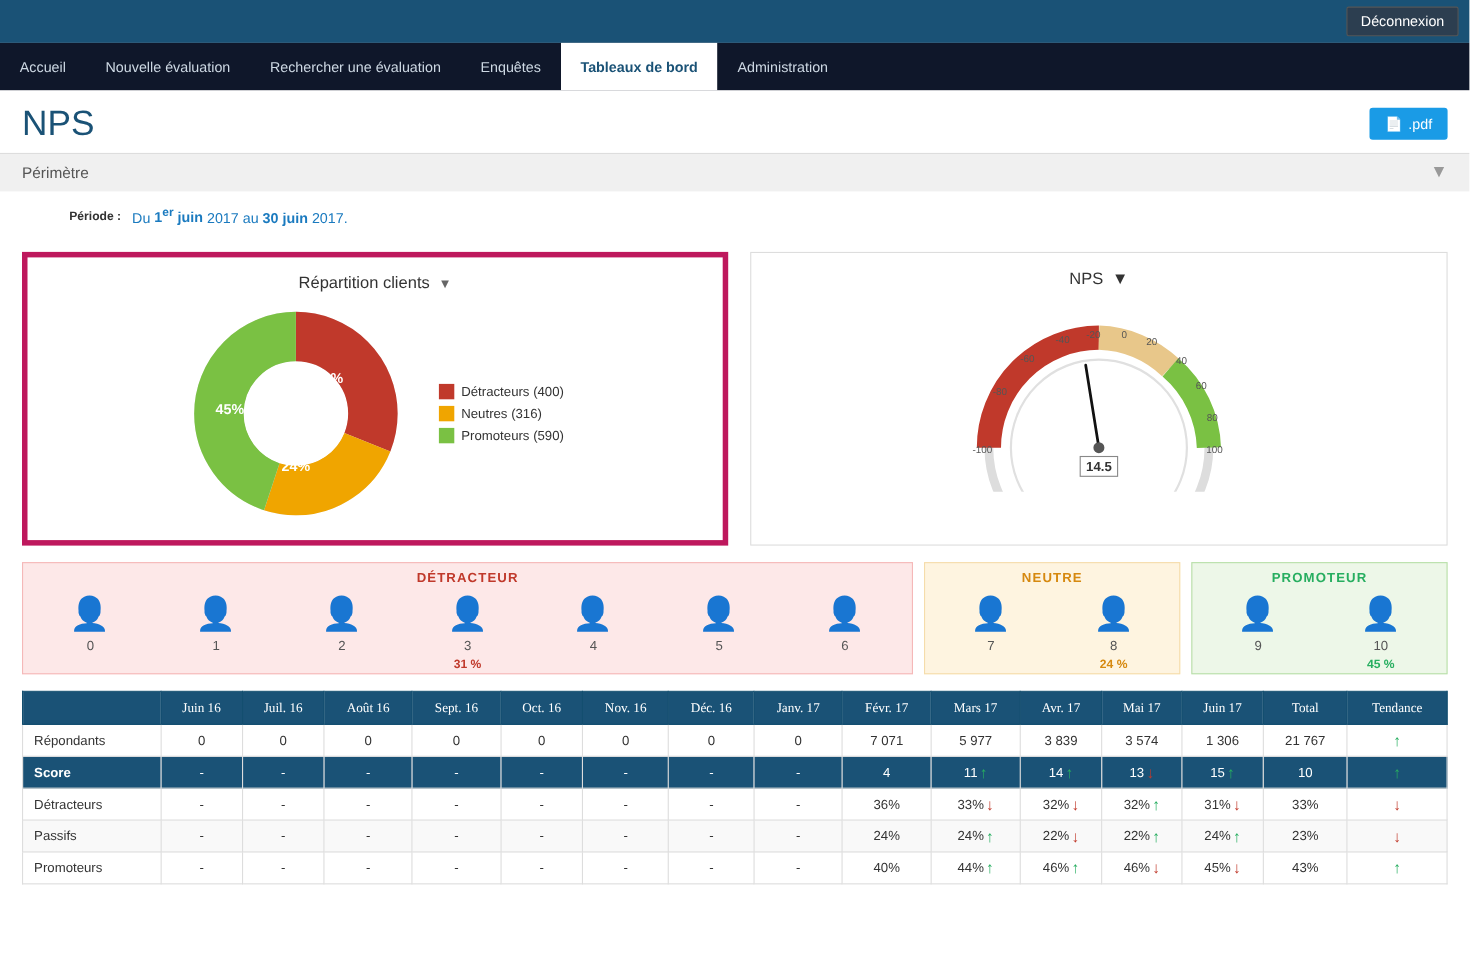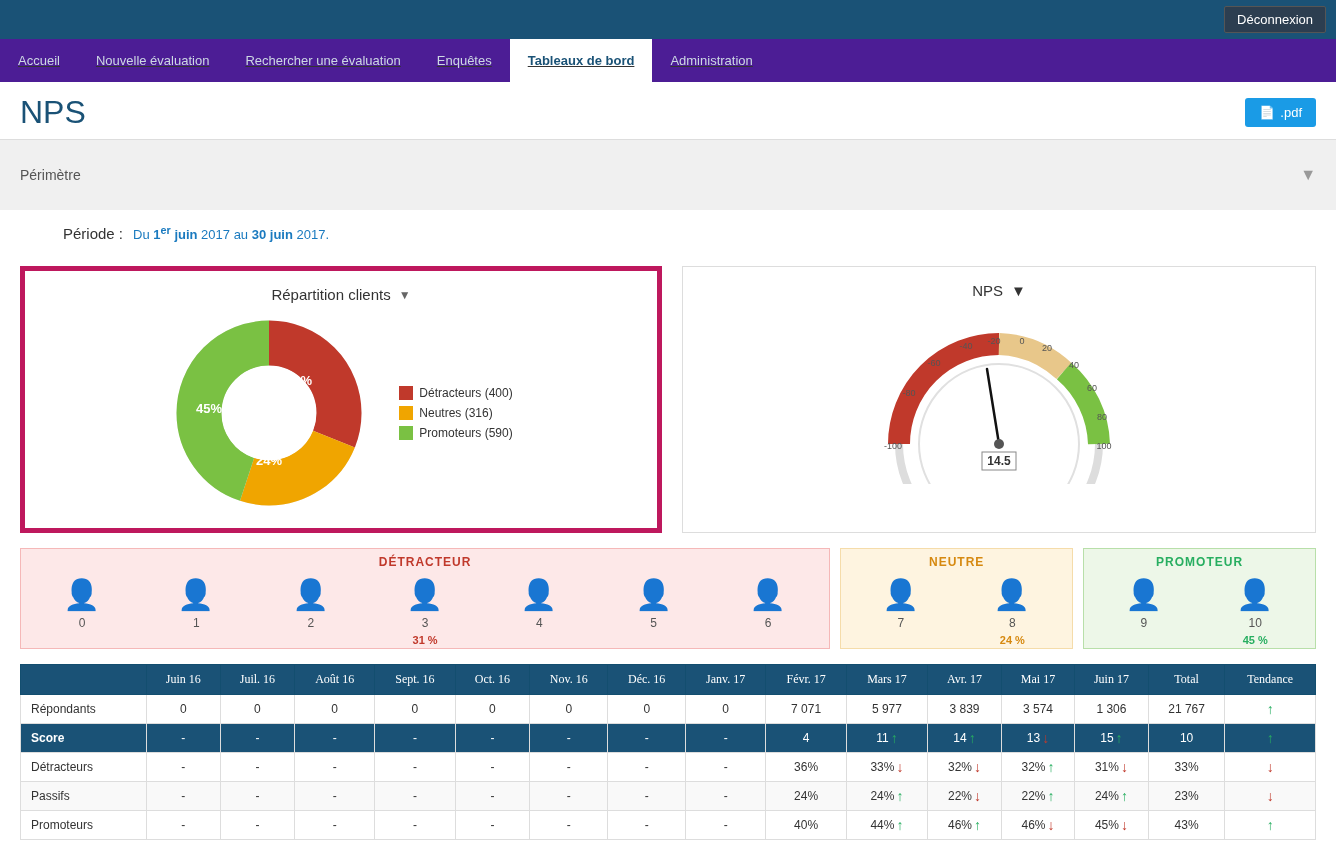--- a/index.html
+++ b/index.html
@@ -3,36 +3,36 @@
   <meta charset="utf-8">
   <style>
     * { box-sizing: border-box; margin: 0; padding: 0; }
     body { font-family: Arial, sans-serif; font-size: 13px; background: #fff; color: #333; }
 
     
     .top-bar { background: #1a5276; display: flex; justify-content: flex-end; padding: 6px 10px; }
     .deconnexion-btn { background: #2c3e50; color: #fff; border: 1px solid #555; padding: 5px 12px; font-size: 13px; cursor: pointer; border-radius: 2px; }
 
     
-    nav { background: #4c1d95; display: flex; align-items: flex-start; text-decoration: underline; }
+    nav { background: #0f172a; display: flex; align-items: flex-start; }
     .nav-item { color: #cdd8e3; padding: 14px 18px; cursor: pointer; font-size: 13px; white-space: nowrap; text-decoration: none; display: flex; align-items: center; }
     .nav-item.active { background: #fff; color: #1a5276; font-weight: bold; }
 
     
     .page-header { padding: 12px 20px 8px 20px; border-bottom: 1px solid #ddd; display: flex; justify-content: space-between; align-items: center; }
     .page-title { font-size: 32px; color: #1a5276; font-weight: normal; }
     .pdf-btn { background: #1a9be6; color: #fff; border: none; padding: 7px 14px; font-size: 13px; cursor: pointer; border-radius: 3px; display: flex; align-items: center; gap: 5px; }
 
     
-    .perimetre-bar { background: #f0f0f0; padding: 26px 20px; display: flex; justify-content: space-between; align-items: center; color: #555; font-size: 14px; }
+    .perimetre-bar { background: #f0f0f0; padding: 8px 20px; display: flex; justify-content: space-between; align-items: center; color: #555; font-size: 14px; }
     .chevron-down { color: #999; font-size: 16px; }
 
     
     .periode-row { padding: 14px 20px; display: flex; align-items: center; gap: 10px; }
-    .periode-label { font-weight: normal; font-size: 15px; padding-left: 43px; }
+    .periode-label { font-weight: bold; font-size: 11px; padding-left: 43px; }
     .periode-value { color: #1a7abf; font-size: 13px; }
     .periode-value strong { font-weight: bold; }
 
     
     .charts-row { display: flex; padding: 10px 20px; gap: 20px; }
 
     
     .chart-card { border: 5px solid #be185d; padding: 15px; flex: 1; }
     .chart-card-title { text-align: center; font-size: 15px; color: #333; margin-bottom: 10px; display: flex; justify-content: center; align-items: center; gap: 8px; }
     .chart-card-title .dropdown-arrow { font-size: 12px; color: #666; cursor: pointer; }

